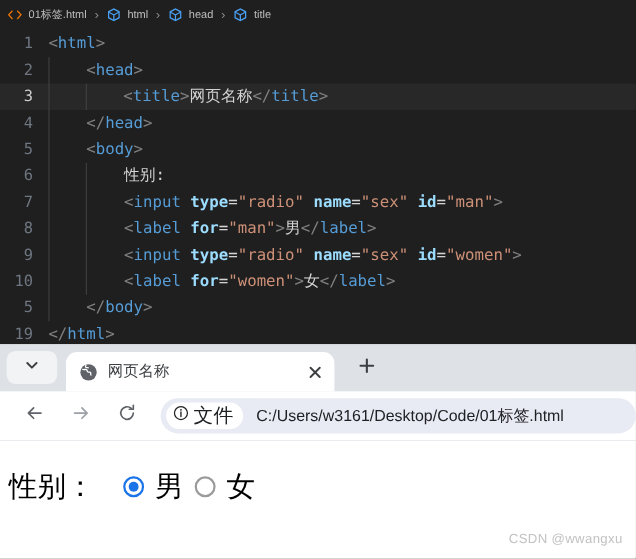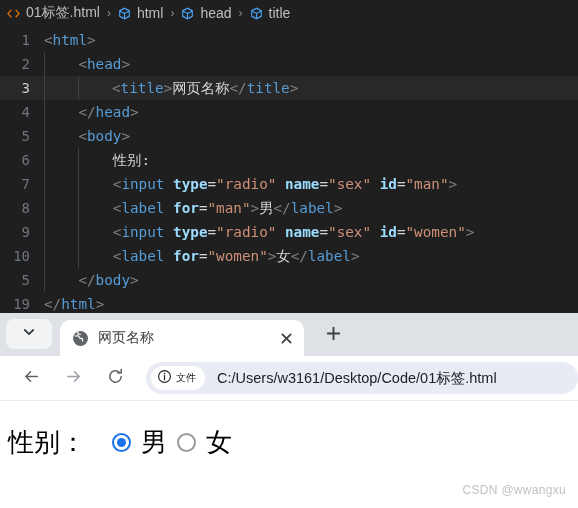--- a/index.html
+++ b/index.html
@@ -19,21 +19,21 @@
   
   #breadcrumb {
     height:26px; display:flex; align-items:center;
     padding-left:6px; gap:0px;
     font-family:"Liberation Sans", sans-serif;
     font-size:13.5px; color:#a9a9a9;
     background:#1f1f1f;
     white-space:nowrap;
   }
   .crumb { display:flex; align-items:center; gap:5px; }
-  .crumb-label { color:#bfbfbf; font-size:14px; }
+  .crumb-label { color:#bfbfbf; font-size:10px; }
   .crumb-sep {
     color:#8c8c8c; font-size:12px; margin:0 6px 0 7px;
     display:inline-block;
   }
   .ic { display:inline-flex; align-items:center; justify-content:center; }
 
   
   #code {
     position:relative;
     font-size:14.3px;
@@ -122,21 +122,21 @@
     border-radius:16px;
     display:flex; align-items:center;
     padding-left:5px; gap:0;
   }
   #file-chip {
     height:24px; border-radius:12px; background:#ffffff;
     display:flex; align-items:center; gap:4px;
     padding:0 9px 0 6px; flex:none;
   }
   #file-chip-label {
-    font-size:10px; color:#202124;
+    font-size:18px; color:#202124;
     font-family:"Liberation Sans", sans-serif;
   }
   #url-text {
     margin-left:12px;
     font-size:14.5px; color:#202124;
     font-family:"Liberation Sans", sans-serif;
     white-space:nowrap;
   }
 
   

